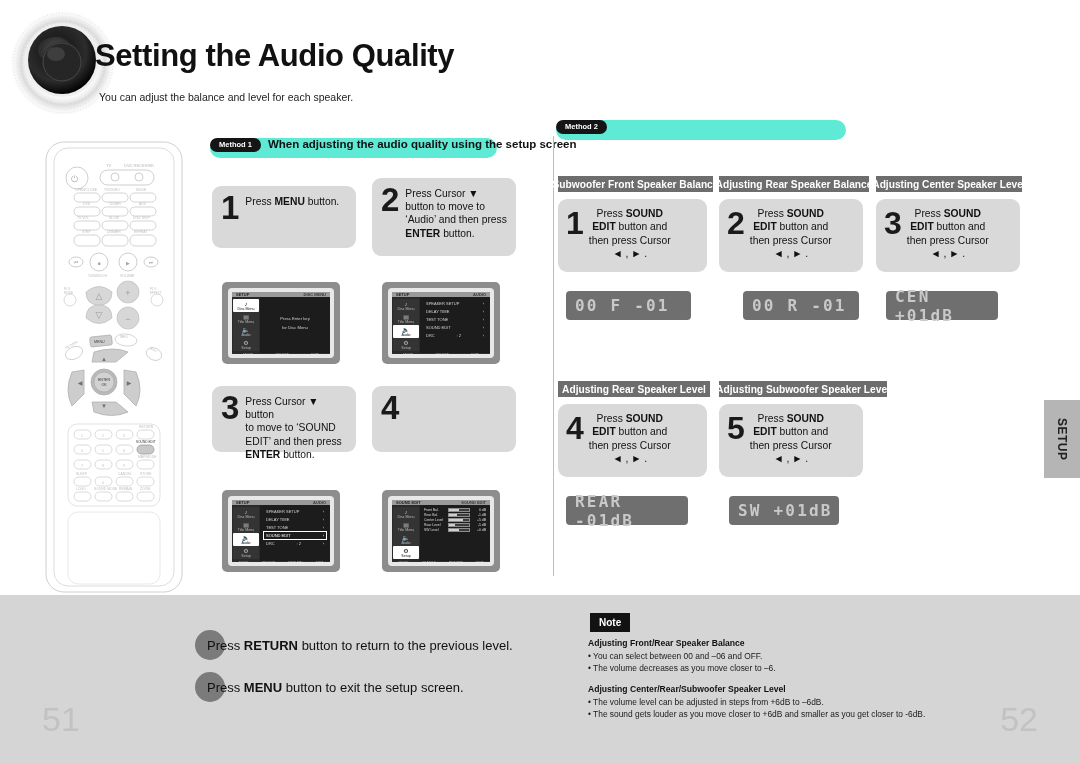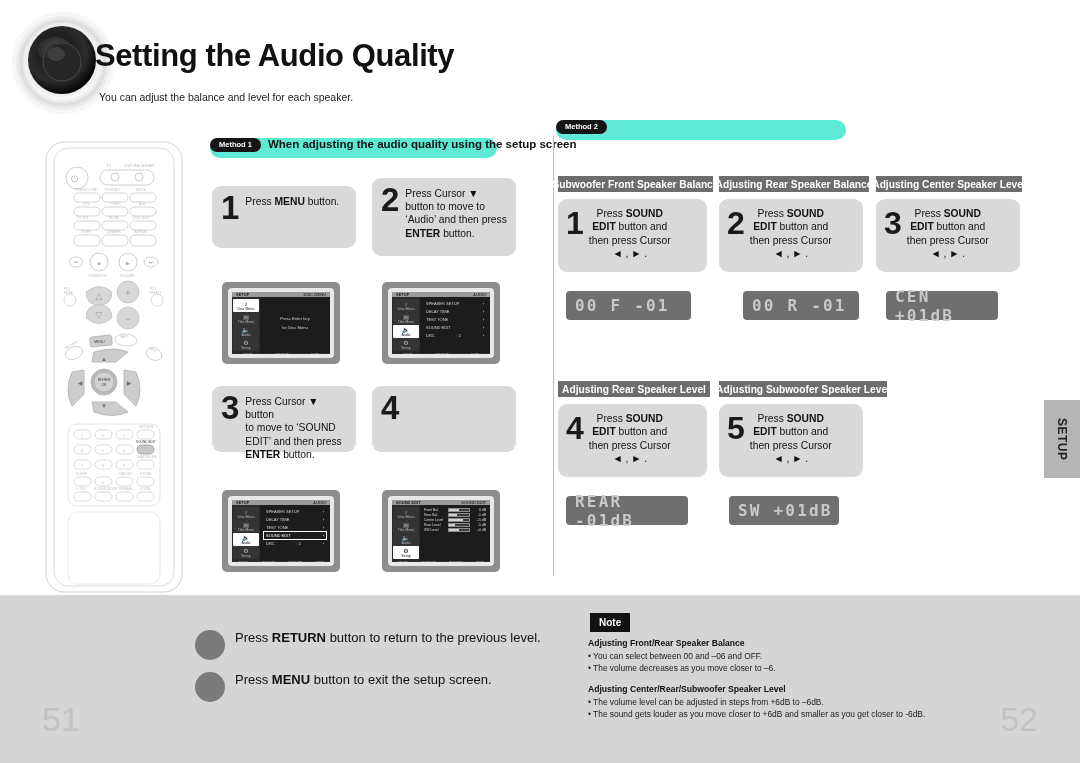--- a/index.html
+++ b/index.html
@@ -162,21 +162,21 @@
     position: absolute; right: 0; top: 400px; width: 36px; height: 78px;
     background: #b5b5b5;
     display: flex; align-items: center; justify-content: center;
   }
   .setup-tab span {
     font-size: 12px; font-weight: bold; color: #222;
     writing-mode: vertical-rl; letter-spacing: 0.5px;
   }
 
   
-  .bullet-line { position: absolute; display: flex; align-items: flex-start; gap: 28px; }
+  .bullet-line { position: absolute; display: flex; align-items: center; }
   .bullet-dot {
     width: 30px; height: 30px; border-radius: 50%;
     background: #7b7b7b; flex: none;
   }
   .bullet-text {
     font-size: 13px; color: #111; margin-left: -18px; white-space: nowrap;
   }
   .bullet-text b { font-weight: bold; }
 
   

